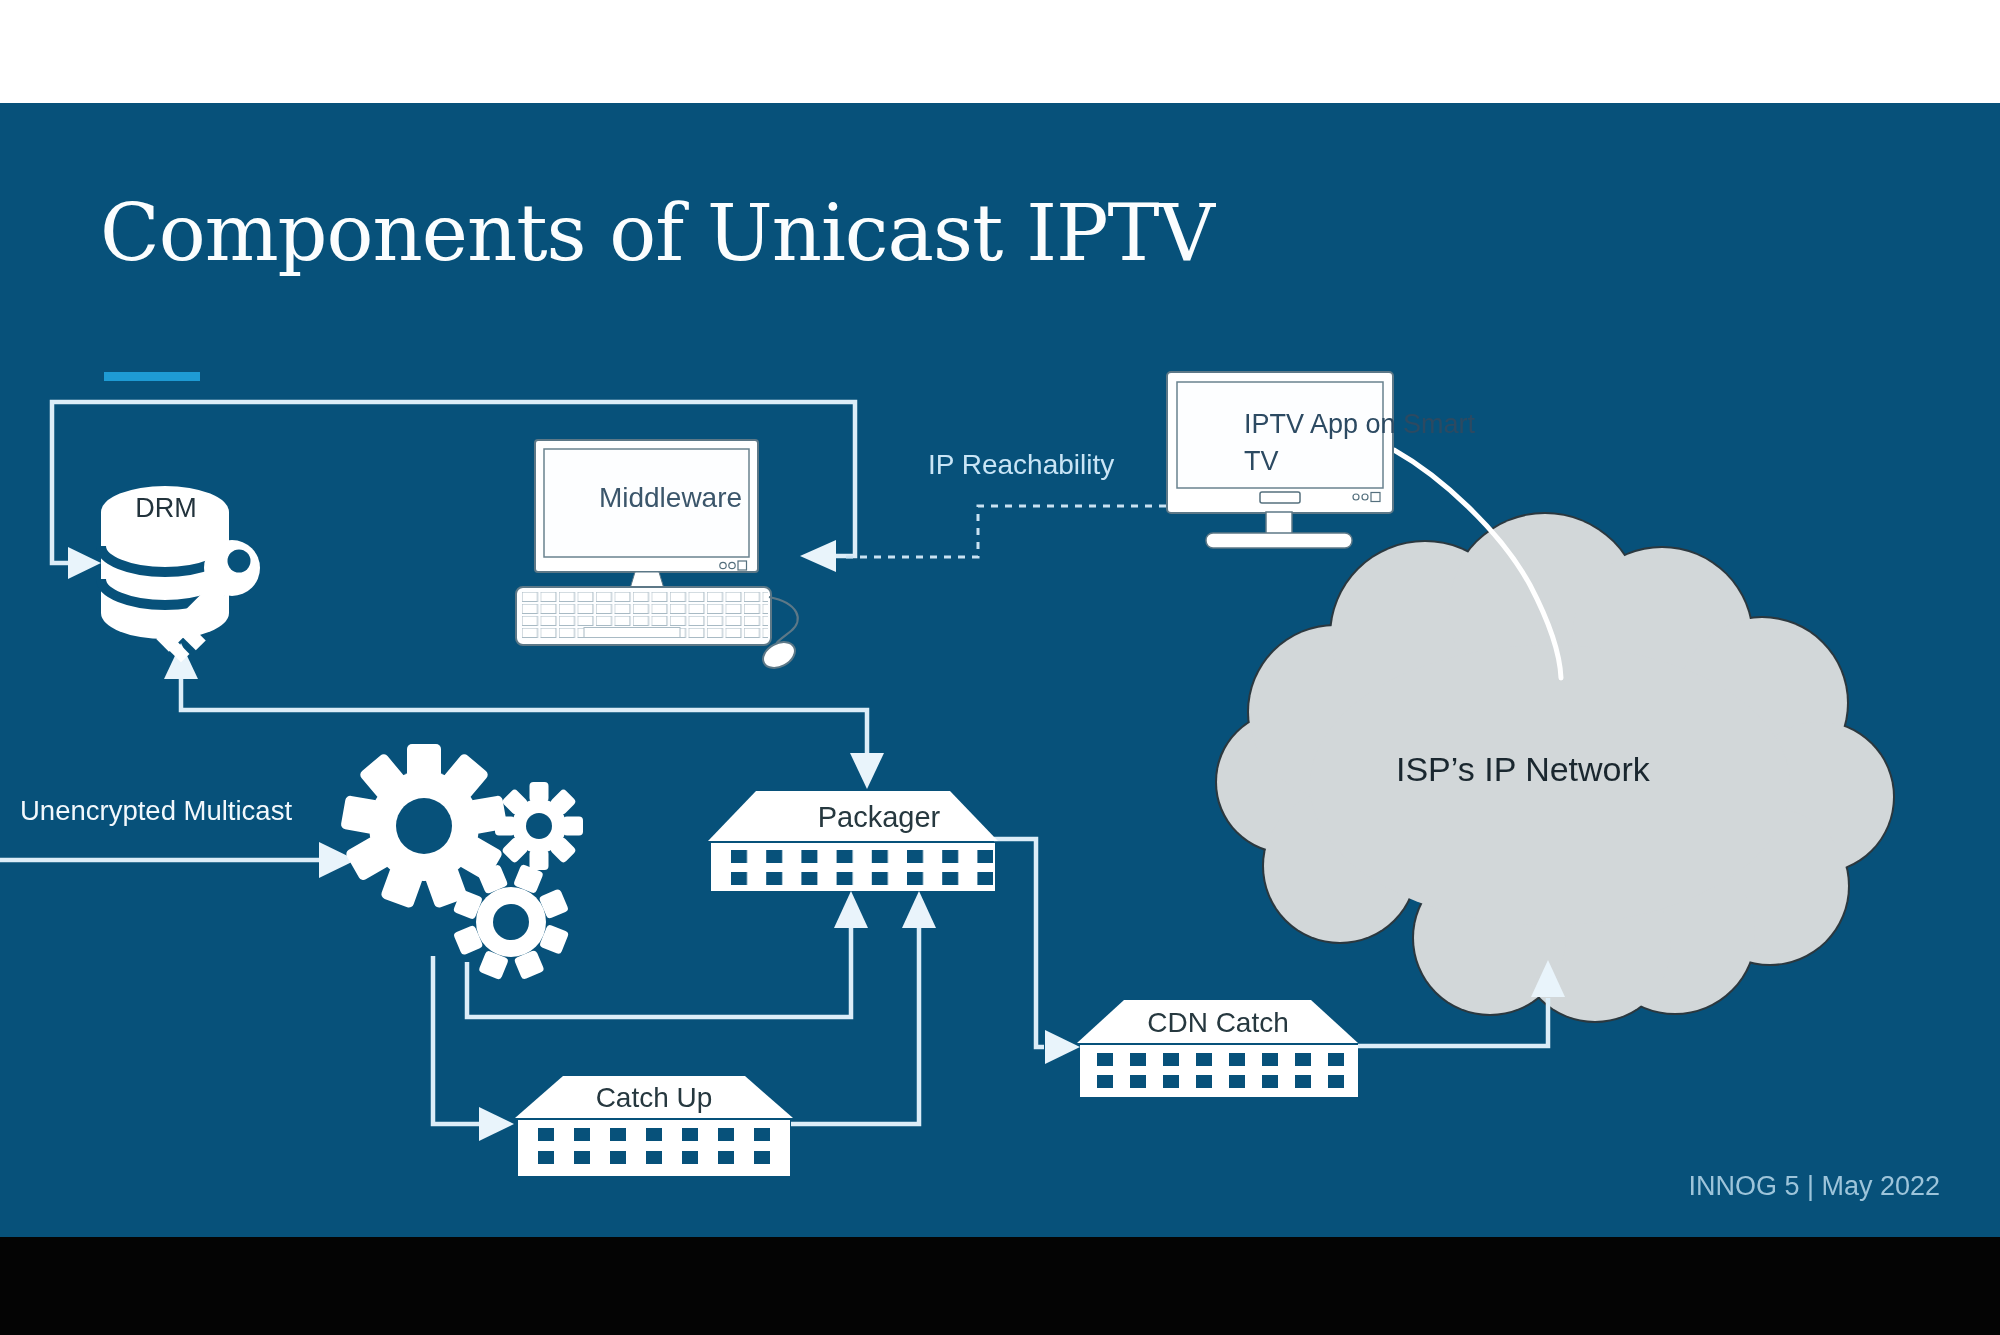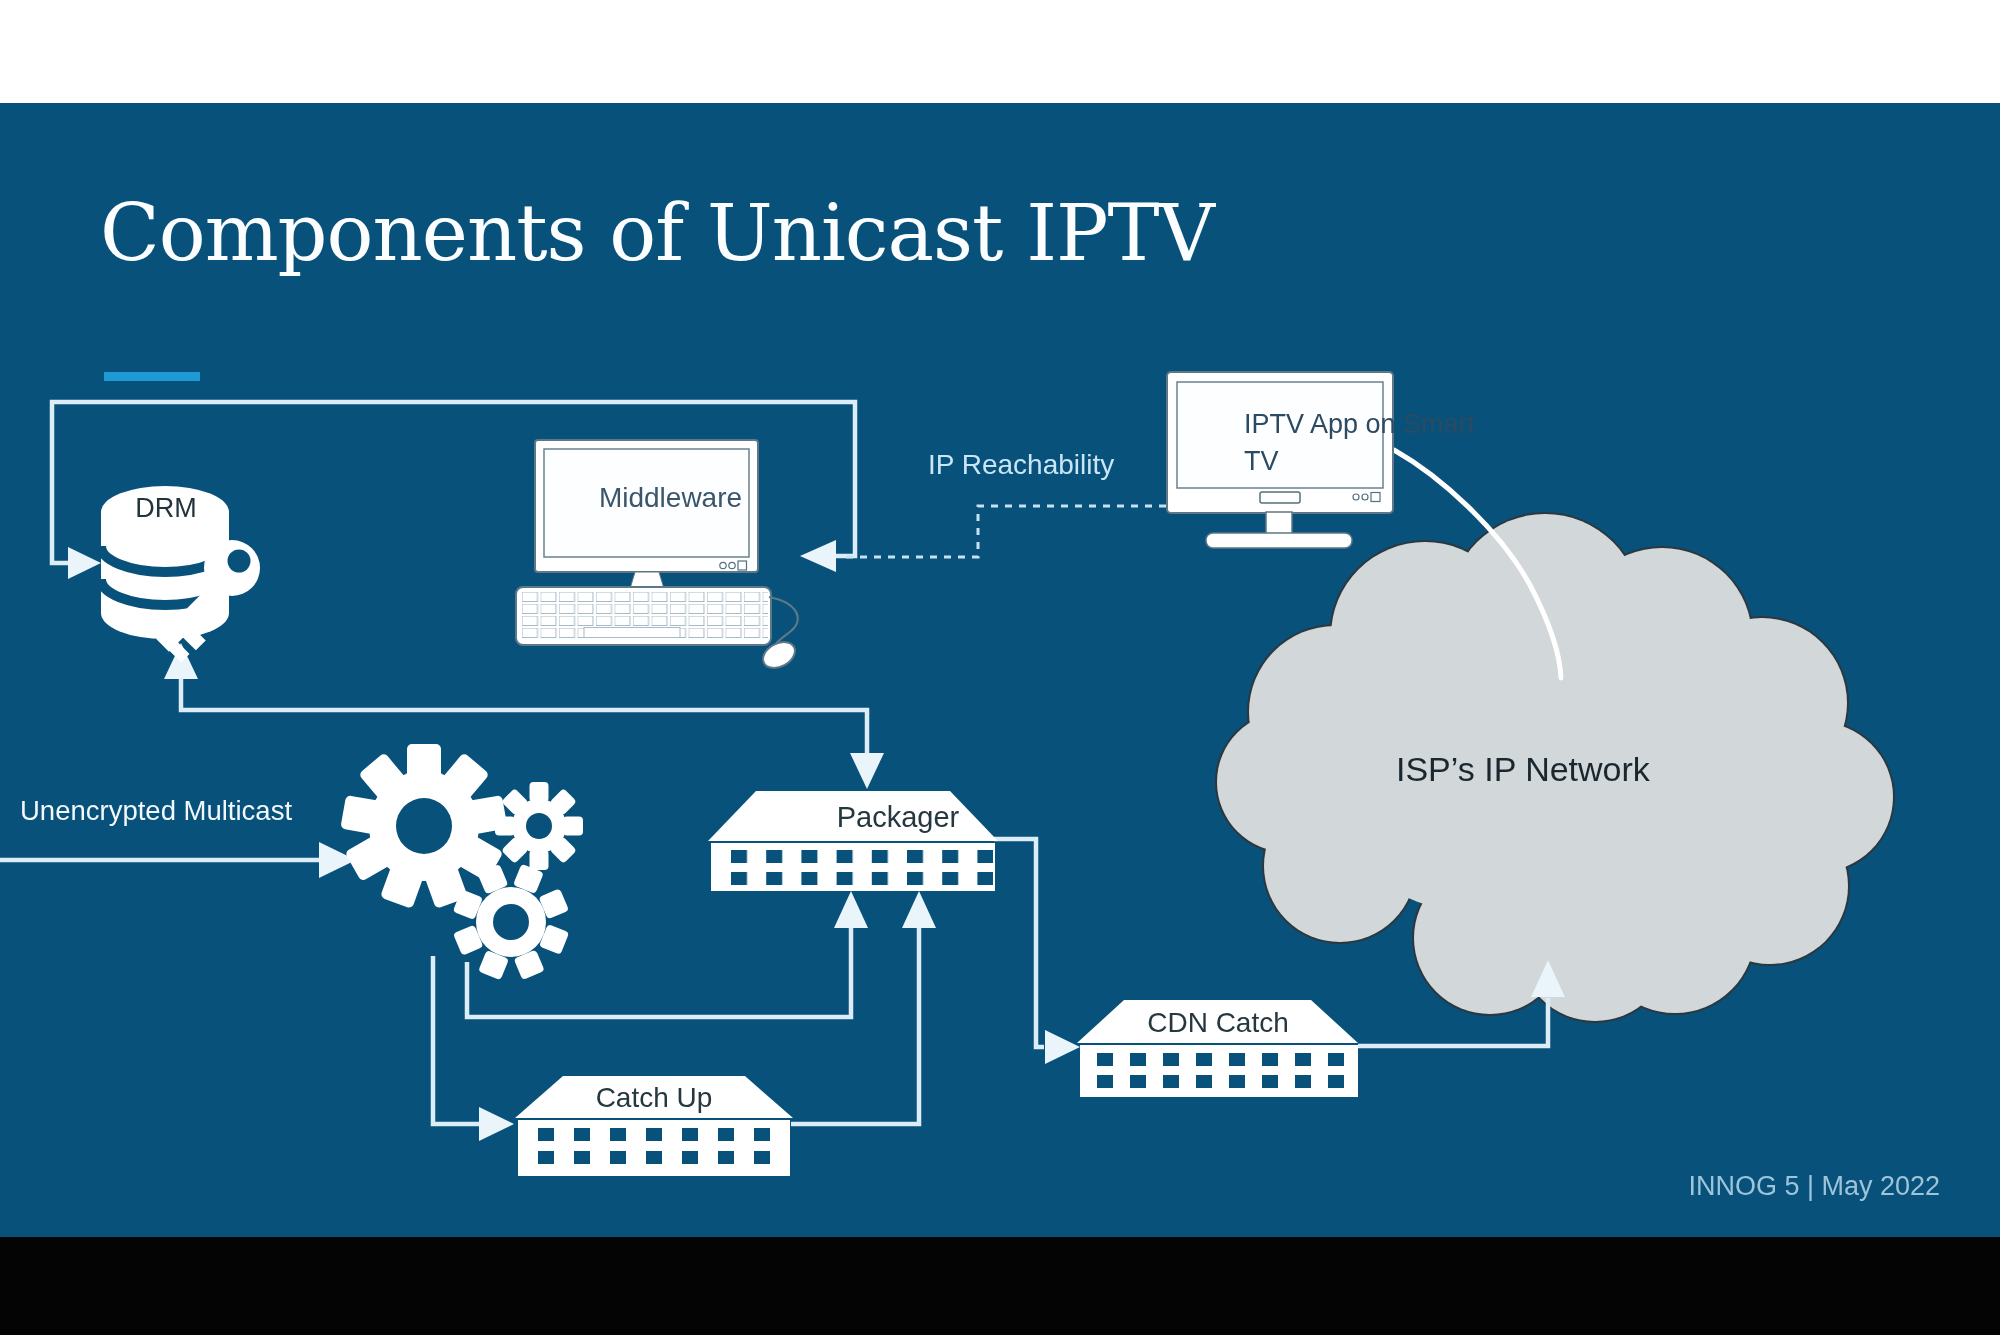--- a/index.html
+++ b/index.html
@@ -11,21 +11,21 @@
   svg.art{position:absolute;left:0;top:0;}
   .txt{position:absolute;z-index:5;}
   .title{left:100px;top:188px;font-family:"DejaVu Serif", serif;font-size:78px;
          letter-spacing:-1px;color:#fbfdfe;white-space:nowrap;text-align:center;}
   .accent-bar{position:absolute;left:104px;top:372px;width:96px;height:9px;background:#1e9bd4;z-index:5;}
   .node-label{color:#26383f;text-align:center;font-weight:500;}
   .drm-label{left:120px;top:493px;width:92px;font-size:27px;color:#22333c;}
   .middleware-label{left:532px;top:482px;width:205px;font-size:28px;color:#3b566b;margin-left:36px;}
   .tv-label{left:1244px;top:406px;width:238px;font-size:27px;line-height:37px;color:#2c4a62;
             font-weight:500;overflow:visible;white-space:normal;}
-  .packager-label{left:798px;top:801px;width:200px;font-size:29px;}
+  .packager-label{left:779px;top:801px;width:200px;font-size:29px;}
   .cdn-label{left:1118px;top:1007px;width:200px;font-size:28px;}
   .catch-label{left:554px;top:1082px;width:200px;font-size:28px;}
   .cloud-label{left:1396px;top:750px;width:310px;font-size:34px;color:#1a272f;font-weight:500;}
   .lightnote{color:#c9e5f6;font-size:28px;}
   .ip-reach{left:928px;top:449px;}
   .multicast{left:20px;top:795px;font-size:27.5px;color:#f2f8fc;}
   .transcode{left:249px;top:929px;font-size:28.5px;color:#f2f8fc;white-space:pre-line;line-height:43px;}
   .cdn-note{left:1100px;top:1106px;font-size:26.5px;}
   .footer{font-size:27px;color:#9dc4da;}
   .footer-left{left:55px;top:1174px;}

